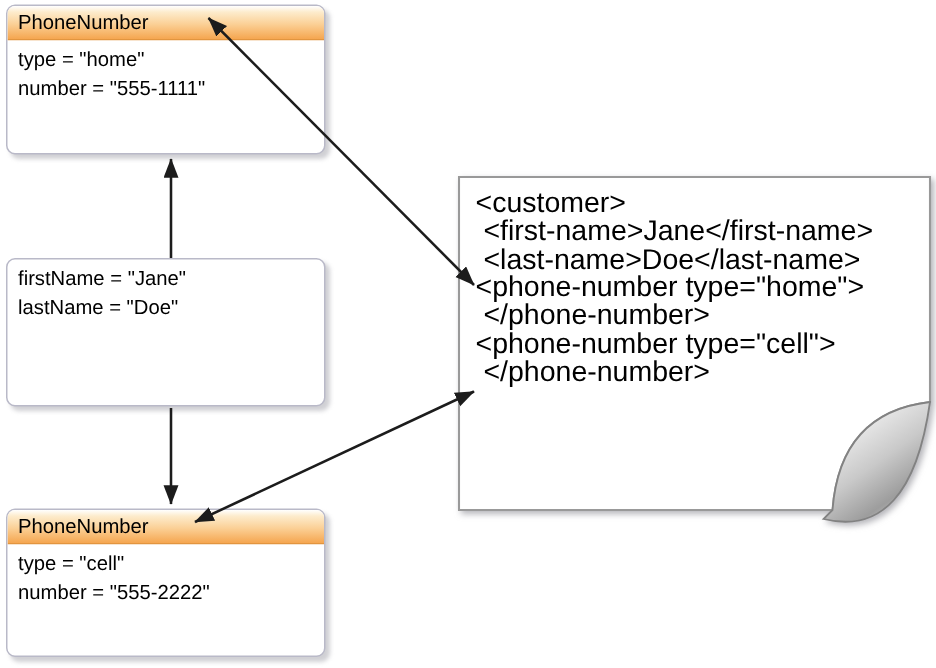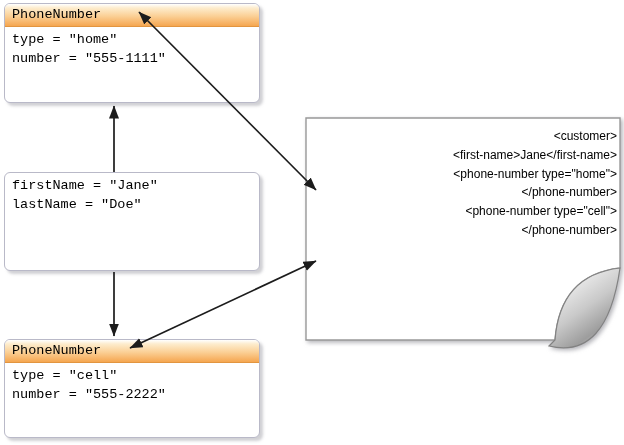--- a/index.html
+++ b/index.html
@@ -4,41 +4,40 @@
 <title>Diagram</title>
 <style>
   html,body{margin:0;padding:0;background:#fff;}
   body{
     width:624px;height:445px;position:relative;overflow:hidden;
     font-family:"Liberation Sans","DejaVu Sans",sans-serif;
     color:#000;
   }
   
   .obj-box{
-    position:absolute;width:256px;background:#fff;
+    position:absolute;width:213px;background:#fff;
     border:1px solid #b9b9c8;border-radius:6px;
     box-shadow:3px 3px 3px rgba(150,150,160,0.45);
     box-sizing:border-box;
-    font-family:Liberation Mono, monospace;
   }
   .obj-header{
     height:22px;line-height:22px;padding-left:7px;
     font-size:13.5px;
     background:linear-gradient(to bottom,#ffffff 0%,#fdeccd 18%,#fbd096 55%,#f5a650 100%);
     border-bottom:1px solid #e2953f;
     border-radius:5px 5px 0 0;
   }
   .obj-body{padding:3px 7px 0 7px;font-size:13.5px;}
   .obj-attr{line-height:19px;white-space:pre;}
   
   .doc-svg{position:absolute;left:305px;top:116px;
     filter:drop-shadow(2px 2px 2px rgba(120,120,130,0.55));}
   .xml-text{
     position:absolute;left:317px;top:127px;width:300px;
-    font-size:12px;line-height:18.8px;text-align:right;
+    font-size:19px;line-height:18.8px;
   }
   .xml-line{white-space:pre;}
   
   .arrows{position:absolute;left:0;top:0;pointer-events:none;}
 </style>
 </head>
 <body>
 
 <div class="obj-box" style="left:4px;top:3px;height:100px;">
   <div class="obj-header">PhoneNumber</div>
@@ -72,20 +71,21 @@
       <stop offset="1" stop-color="#f2f2f2"></stop>
     </linearGradient>
   </defs>
   <path d="M1,2 H315 V152 Q255,159 250,224 L1,224 Z" fill="#ffffff" stroke="#999999" stroke-width="1.4"></path>
   <path d="M315,152 Q255,159 250,224 L244,230 Q302,244 315,152 Z" fill="url(#curlGrad)" stroke="#828282" stroke-width="1.2"></path>
 </svg>
 
 <div class="xml-text">
   <div class="xml-line">&lt;customer&gt;</div>
   <div class="xml-line"> &lt;first-name&gt;Jane&lt;/first-name&gt;</div>
+  <div class="xml-line"> &lt;last-name&gt;Doe&lt;/last-name&gt;</div>
   <div class="xml-line">&lt;phone-number type="home"&gt;</div>
   <div class="xml-line"> &lt;/phone-number&gt;</div>
   <div class="xml-line">&lt;phone-number type="cell"&gt;</div>
   <div class="xml-line"> &lt;/phone-number&gt;</div>
 </div>
 
 <svg class="arrows" width="624" height="445" viewBox="0 0 624 445">
   <defs>
     <marker id="headE" orient="auto" markerUnits="userSpaceOnUse" markerWidth="15" markerHeight="11" refX="12.5" refY="5">
       <path d="M0,0 L13,5 L0,10 Z" fill="#1c1c1c"></path>

